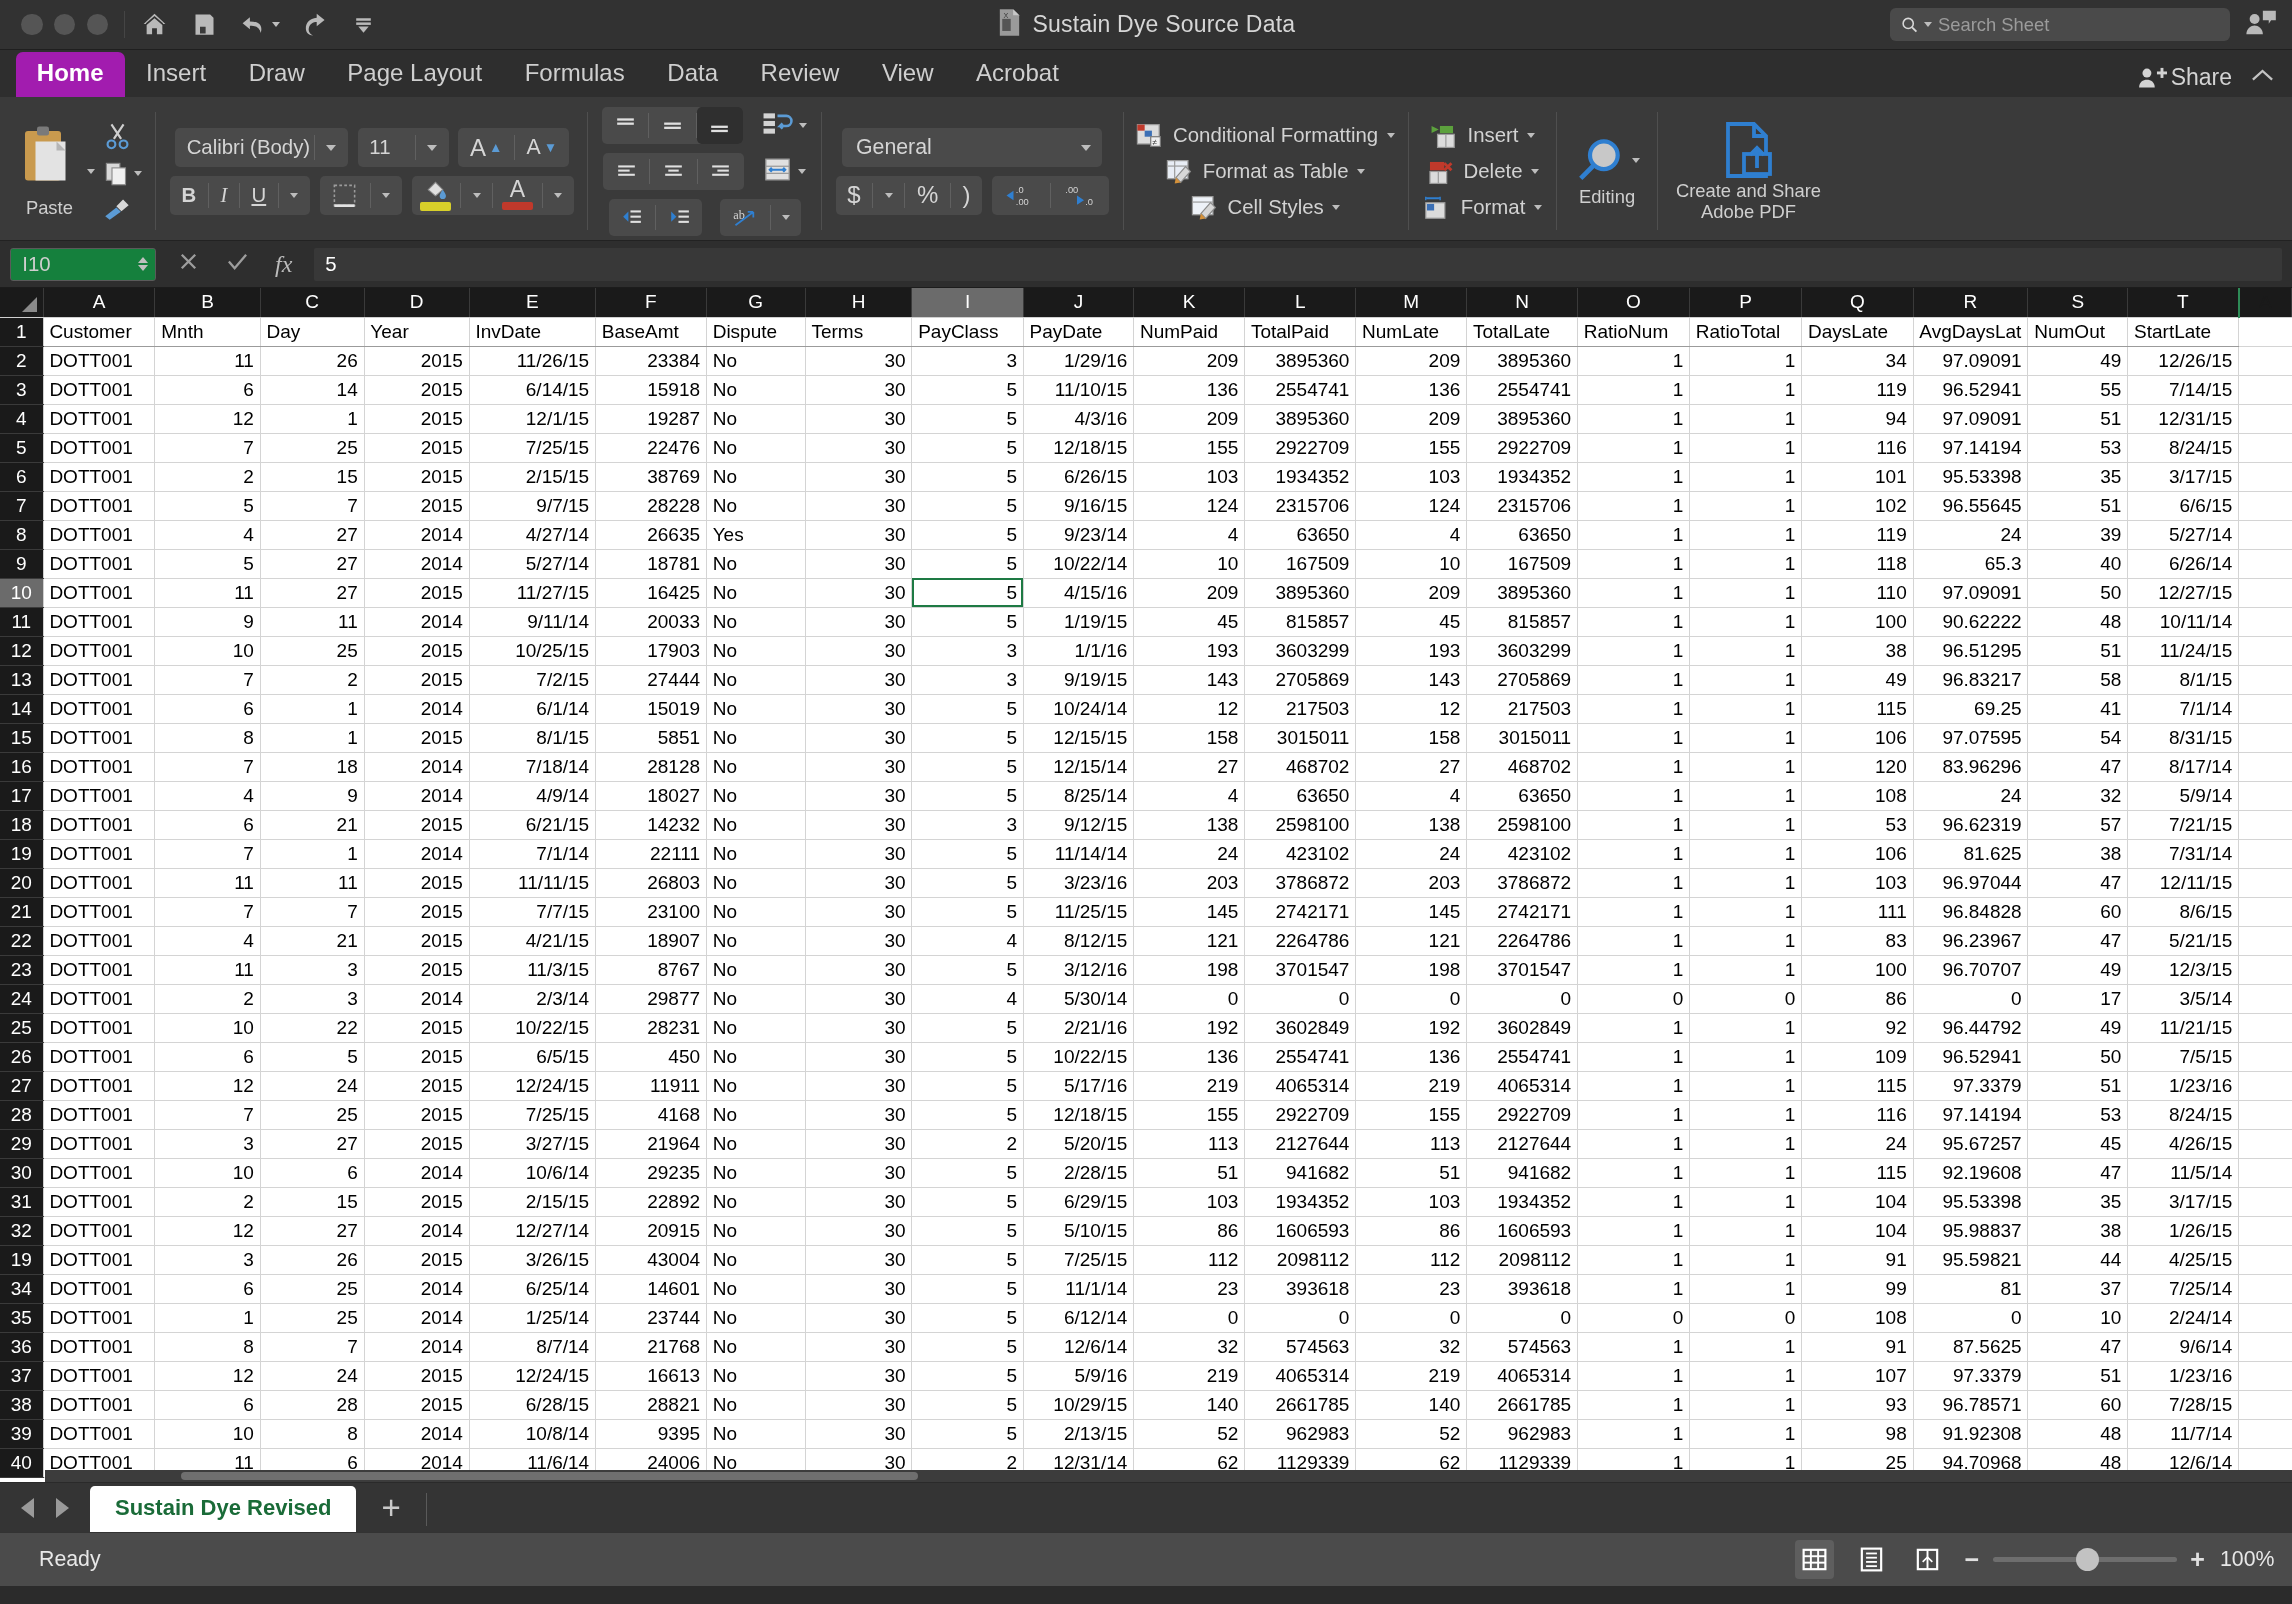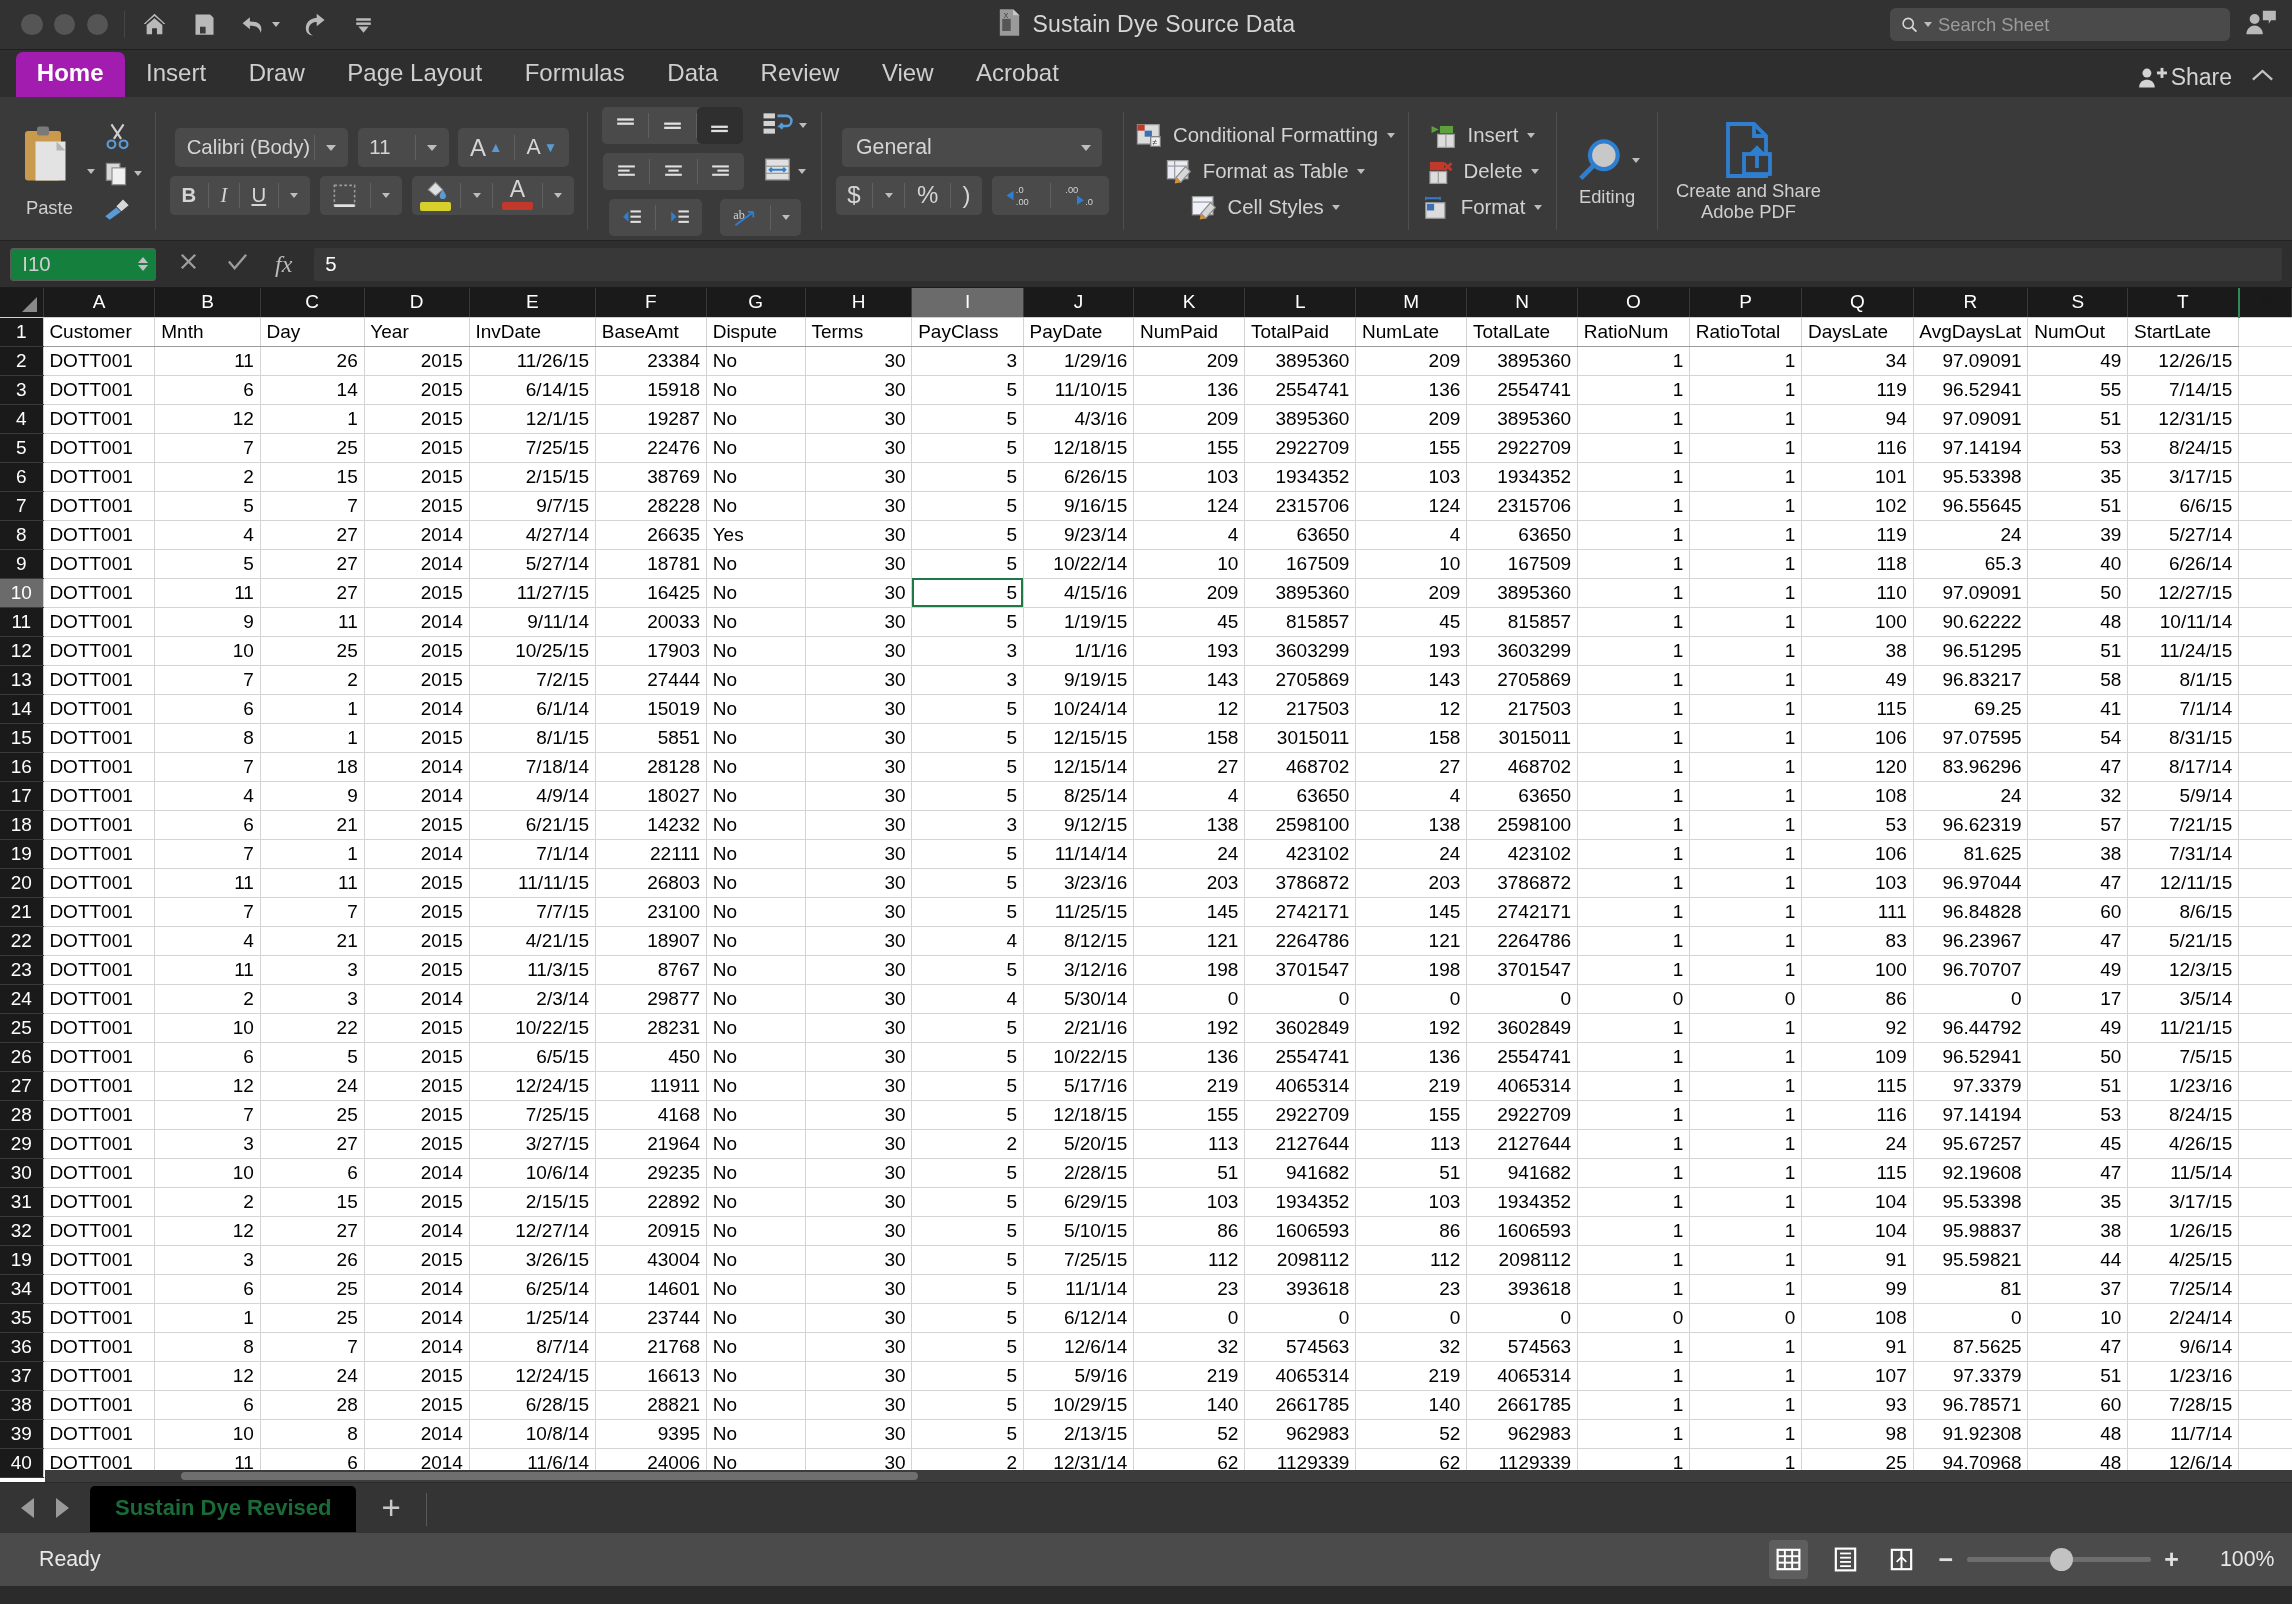--- a/index.html
+++ b/index.html
@@ -207,41 +207,41 @@
 
   
   .sheettabs {
     height: 50px; background: #343434; display: flex; align-items: flex-end;
     padding-left: 13.6px; gap: 0; border-top: 1px solid #2a2a2a;
   }
   .navarrows { display: flex; gap: 21.3px; align-items: center; padding: 0 21.3px 13.6px 7.8px; }
   .tri-l { width:0;height:0;border-top:10.7px solid transparent;border-bottom:10.7px solid transparent;border-right:13.6px solid #9a9a9a;}
   .tri-r { width:0;height:0;border-top:10.7px solid transparent;border-bottom:10.7px solid transparent;border-left:13.6px solid #9a9a9a;}
   .sheet-tab {
-    background: #000000; color: #1a6b38; font-weight: bold; font-size: 22px;
+    background: #ffffff; color: #1a6b38; font-weight: bold; font-size: 22px;
     padding: 9.7px 25px 10.7px 25px; border-radius: 4.9px 4.9px 0 0;
   }
   .add-sheet { color: #c9c9c9; font-size: 33px; padding: 0 25px 7.8px 25px; line-height: 1; }
   .tabs-sep { width: 1px; height: 33px; background: #5a5a5a; margin-bottom: 5.8px; }
 
   
   .statusbar {
     height: 54px; background: #4b4b4b; display: flex; align-items: center;
     color: #e8e8e8; font-size: 21.3px; padding: 0 17.5px 0 39px;
     border-top: 1px solid #333;
   }
   .status-left { flex: 1; }
   .status-right { display: flex; align-items: center; gap: 17.5px; }
   .view-btn { width: 39px; height: 39px; display:flex; align-items:center; justify-content:center; border-radius:3.9px;}
   .view-btn.active { background: #5e5e5e; }
   .zoom-ctl { display: flex; align-items: center; gap: 13.6px; }
   .zoom-track { width: 184px; height: 5.8px; background: #6e6e6e; border-radius: 2.9px; position: relative; }
   .zoom-knob { position: absolute; left: 83px; top: -8.7px; width: 23px; height: 23px; border-radius: 50%; background: #c2c2c2; }
   .zoom-sign { color: #e0e0e0; font-size: 25px; font-weight: bold; }
-  .zoom-pct { font-size: 21.3px; min-width: 56px; text-align: right; margin-left: 26px; }
+  .zoom-pct { font-size: 21.3px; min-width: 56px; text-align: right; }
   
   .hscroll {
     position: absolute; left: 45px; right: 0; bottom: 0; height: 11.6px; background: #3c3c3c;
   }
   .hscroll .thumb { position: absolute; left: 136px; width: 737px; top: 1.9px; height: 7.8px; background: #6f6f6f; border-radius: 3.9px; }
 </style>
 </head>
 <body>
 
 <div class="titlebar">

